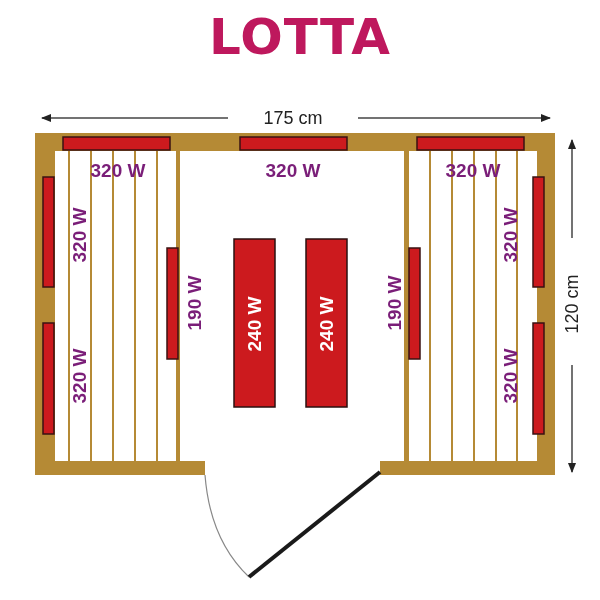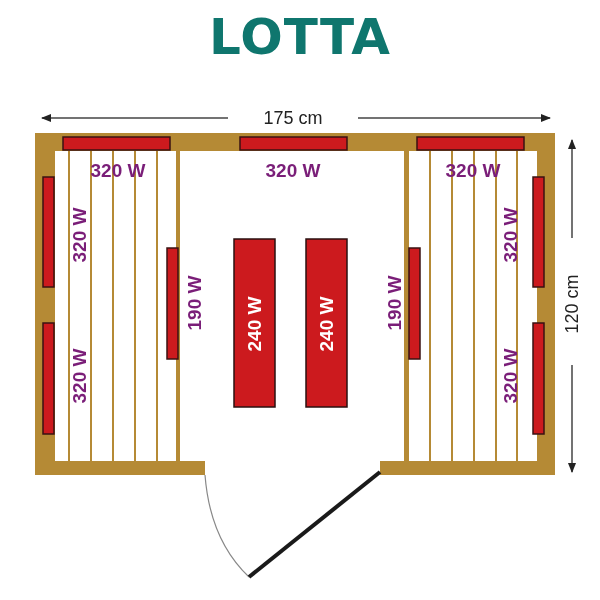--- a/index.html
+++ b/index.html
@@ -1,17 +1,17 @@
 <!DOCTYPE html>
 <html><head>
 <meta charset="utf-8">
 <style>
   html, body { margin: 0; padding: 0; background: #ffffff; }
   body { width: 600px; height: 600px; position: relative; overflow: hidden; font-family: "Liberation Sans", sans-serif; }
-  .title { position: absolute; left: 0; top: 8px; width: 600px; text-align: center; font-family: "DejaVu Sans", sans-serif; font-weight: bold; font-size: 50px; letter-spacing: 1px; color: #0f766e; }
+  .title { position: absolute; left: 0; top: 8px; width: 600px; text-align: center; font-family: "DejaVu Sans", sans-serif; font-weight: bold; font-size: 50px; letter-spacing: 1px; color: #be185d; }
   svg { position: absolute; left: 0; top: 0; }
   .watt { font-family: "Liberation Sans", sans-serif; font-weight: bold; font-size: 19px; fill: #7a1e78; }
   .watt-white { font-family: "Liberation Sans", sans-serif; font-weight: bold; font-size: 19px; fill: #ffffff; }
   .dim { font-family: "Liberation Sans", sans-serif; font-size: 18px; fill: #222; }
 </style>
 </head>
 <body>
 
 <div class="title">LOTTA</div>
 

